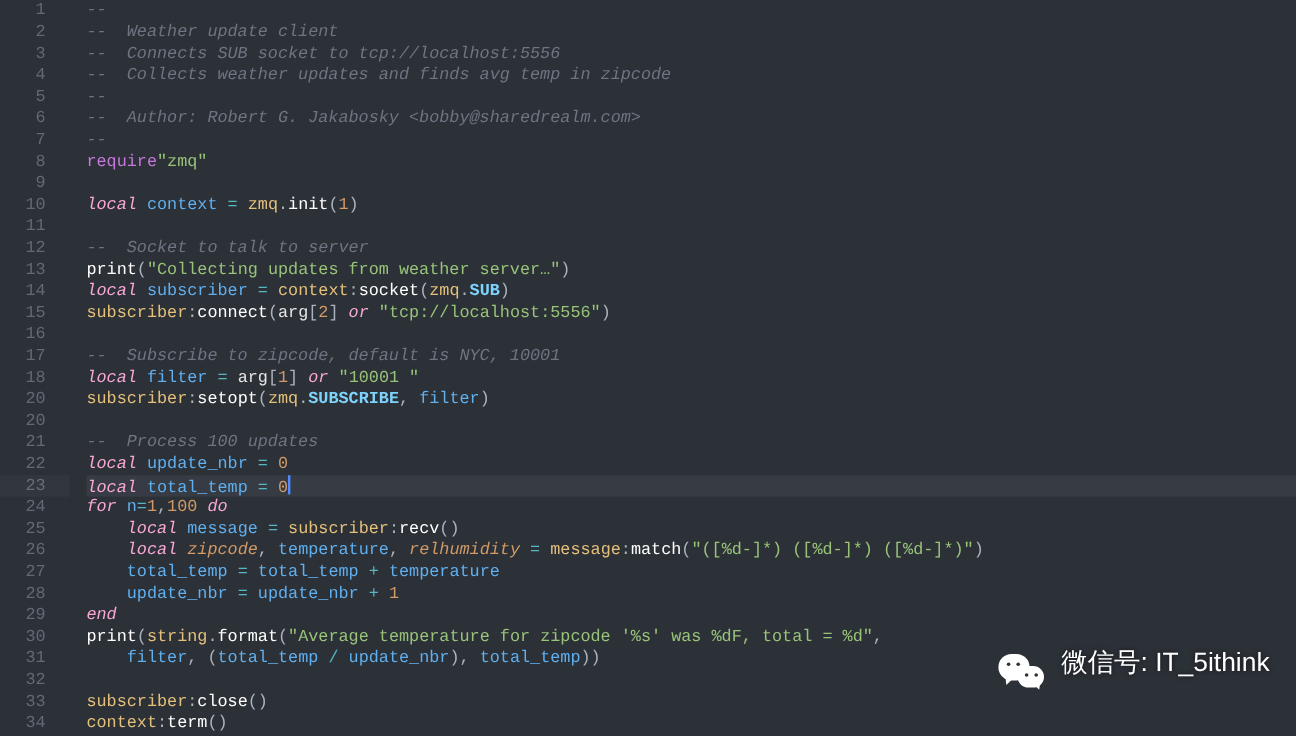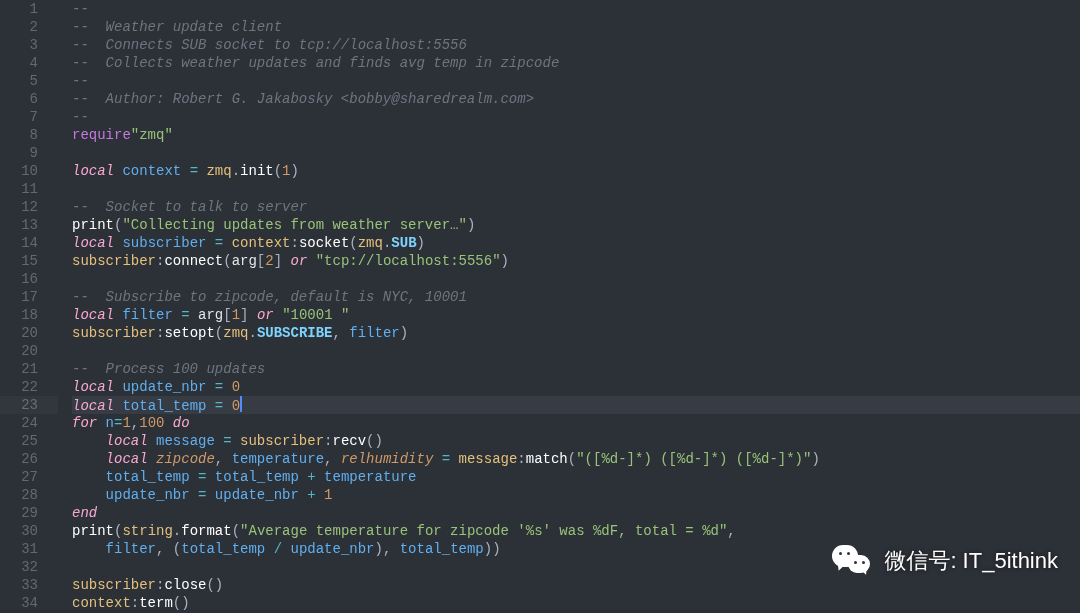--- a/index.html
+++ b/index.html
@@ -67,21 +67,20 @@
     height: 16px;
     background: #528bff;
     vertical-align: -2px;
   }
 
   .watermark {
     position: absolute;
     right: 22px;
     bottom: 34px;
     display: flex;
-    align-items: center;
     gap: 10px;
     color: #fff;
     font-family: "PingFang SC", "Microsoft YaHei", sans-serif;
     font-size: 22px;
     text-shadow: 0 0 4px rgba(0,0,0,0.6);
     pointer-events: none;
   }
   .wechat-bubble {
     width: 42px; height: 36px; position: relative;
   }

